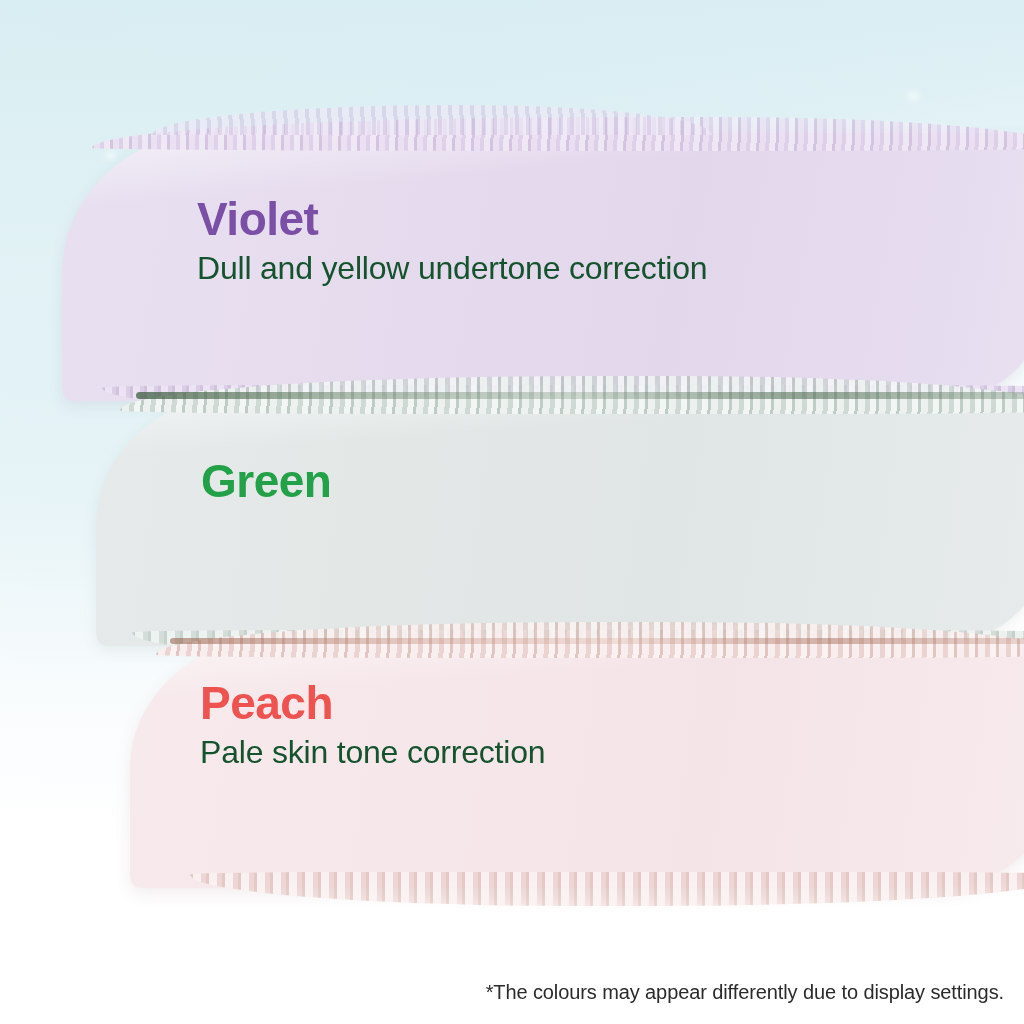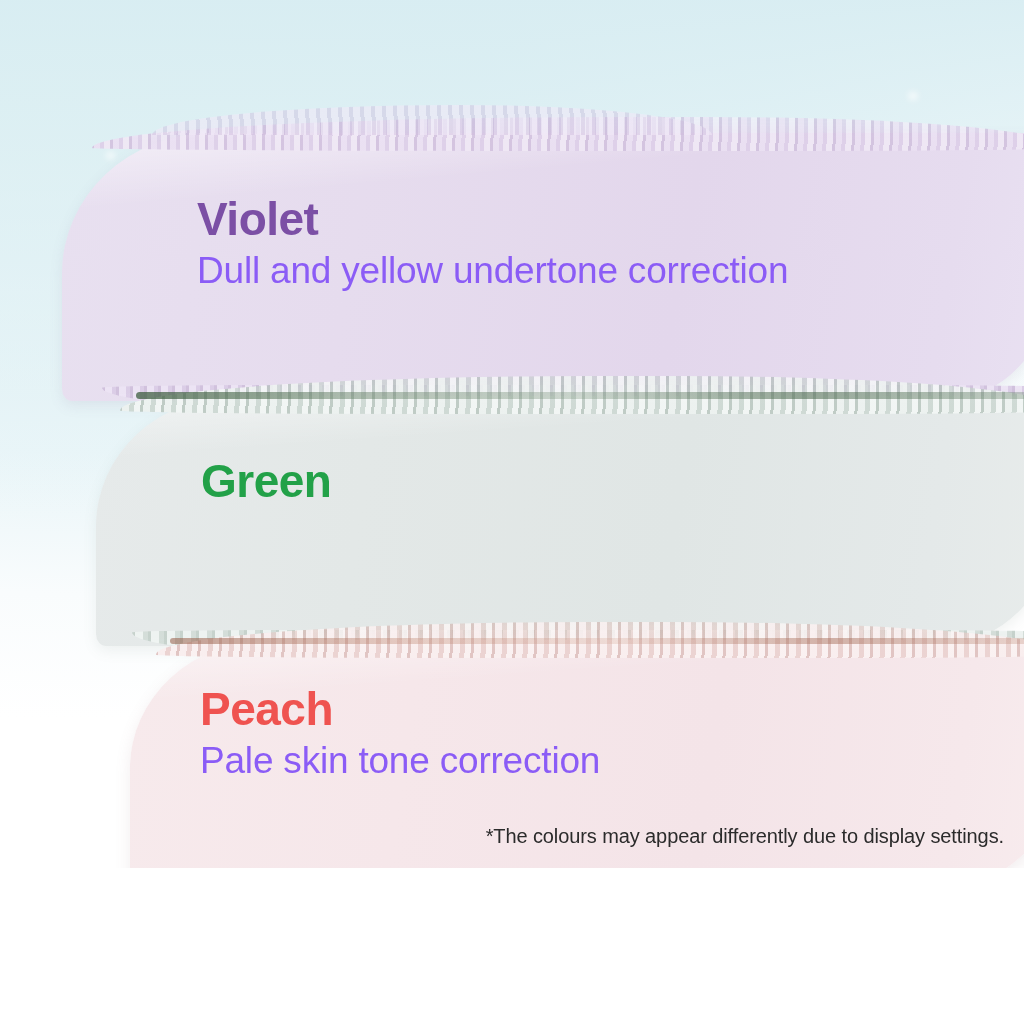--- a/index.html
+++ b/index.html
@@ -1,42 +1,42 @@
 <!DOCTYPE html>
 <html><head>
 <meta charset="utf-8">
 <style>
   html,body{margin:0;padding:0;}
   body{
     width:1024px;height:1024px;overflow:hidden;
     font-family:"Liberation Sans","DejaVu Sans",sans-serif;
     background:#ffffff;
   }
-  #stage{position:relative;width:1024px;height:868px;overflow:hidden;background:#fff;}
+  #stage{position:relative;width:1024px;height:1024px;overflow:hidden;background:#fff;}
 
   
   .bg{position:absolute;inset:0;
       background:
         radial-gradient(120% 90% at 8% 0%, #dff2f1 0%, #ddeff3 34%, #e9f5f8 58%, #f9fcfd 76%, #ffffff 92%),
         linear-gradient(160deg,#dbeef2 0%,#e6f4f6 30%,#f6fbfc 60%,#ffffff 85%);
   }
   .bg-wash{position:absolute;left:0;top:0;width:1024px;height:520px;
       background:linear-gradient(180deg,rgba(216,237,242,.95) 0%,rgba(230,244,247,.55) 55%,rgba(255,255,255,0) 100%);}
 
   
   .swatch{position:absolute;}
   .swatch .body{position:absolute;inset:0;}
   .swatch .lbl{position:absolute;z-index:6;}
 
   .title{
     font-weight:bold;letter-spacing:-0.5px;line-height:1;
     font-size:46px;margin:0 0 8px 0;
   }
   .sub{
-    font-size:37px;color:#8b5cf6;line-height:1.15;margin:0;
+    font-size:32px;color:#14532d;line-height:1.15;margin:0;
     letter-spacing:-0.2px;font-weight:400;
   }
 
   
   #sw-violet{left:62px;top:133px;width:990px;height:268px;}
   #sw-violet .body{
     background:
       linear-gradient(175deg, rgba(255,255,255,.55) 0%, rgba(255,255,255,0) 22%),
       linear-gradient(100deg,#e8e0f0 0%,#e6dcee 30%,#e3d7ec 62%,#e6dcef 88%,#e9e1f2 100%);
     border-radius:150px 14px 110px 10px / 140px 18px 120px 12px;
@@ -125,21 +125,21 @@
     border-radius:4px;filter:blur(.6px);
   }
   #sw-peach .edge-bot{
     position:absolute;left:60px;bottom:-18px;right:-12px;height:34px;
     background:
       repeating-linear-gradient(90deg, rgba(206,164,154,.42) 0 3px, rgba(251,242,242,.88) 3px 11px, rgba(226,190,182,.35) 11px 16px),
       linear-gradient(0deg,rgba(255,255,255,0) 0%,#f3e2e5 78%);
     border-radius:18% 22% 52% 48% / 8% 8% 100% 100%;
     filter:blur(.4px);
   }
-  #sw-peach .lbl{left:70px;top:46px;}
+  #sw-peach .lbl{left:70px;top:40px;}
   #t-peach{color:#ef5350;}
 
   
   #footnote{
     position:absolute;right:20px;bottom:20px;
     font-size:20px;color:#2b2b2b;letter-spacing:-0.1px;
     white-space:nowrap;
   }
 
   

